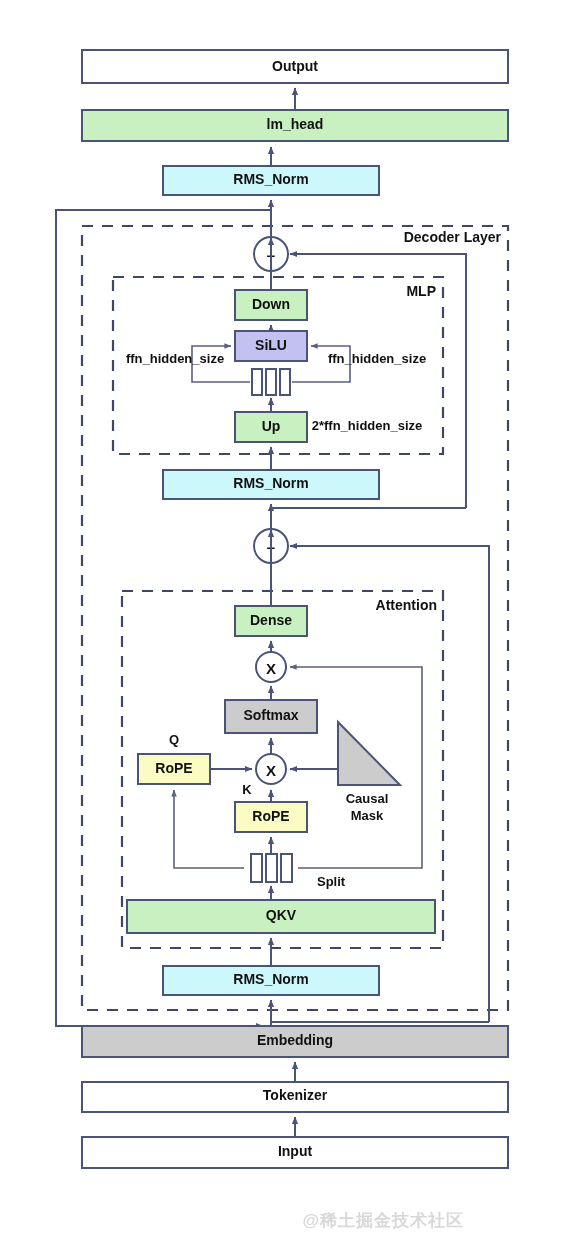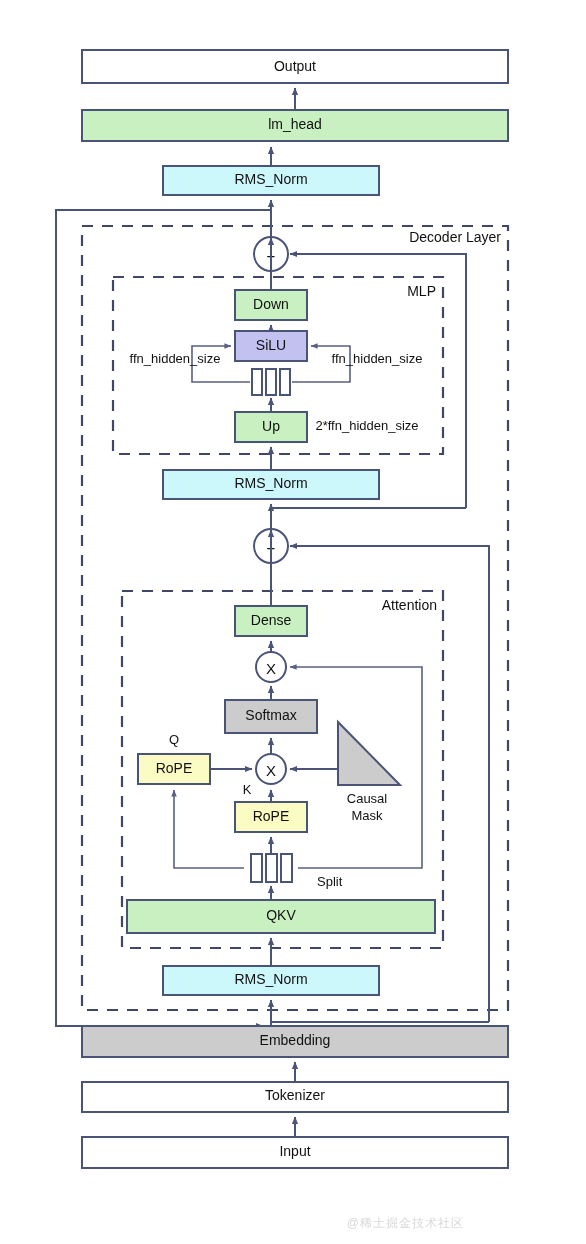--- a/index.html
+++ b/index.html
@@ -10,20 +10,21 @@
   body {
     width: 586px;
     height: 1244px;
     font-family: "Liberation Sans", sans-serif;
     overflow: hidden;
   }
   #diagram-root {
     position: relative;
     width: 478px;
     height: 1244px;
+    font-weight: bold;
   }
   svg.diagram {
     display: block;
     width: 586px;
     height: 1244px;
   }
   .node-rect {
     stroke: #4a5378;
     stroke-width: 2;
   }
@@ -90,21 +91,21 @@
   .tri-mask {
     fill: #cccccc;
     stroke: #4a5378;
     stroke-width: 2;
   }
   .watermark {
     position: absolute;
     right: 14px;
     bottom: 12px;
     font-family: "Liberation Sans", sans-serif;
-    font-size: 12px;
+    font-size: 17px;
     color: #d8d8d8;
     letter-spacing: 1px;
     user-select: none;
   }
 </style>
 </head>
 <body>
 
 <div id="diagram-root">
   <svg class="diagram" viewBox="0 0 586 1244" xmlns="http://www.w3.org/2000/svg">

